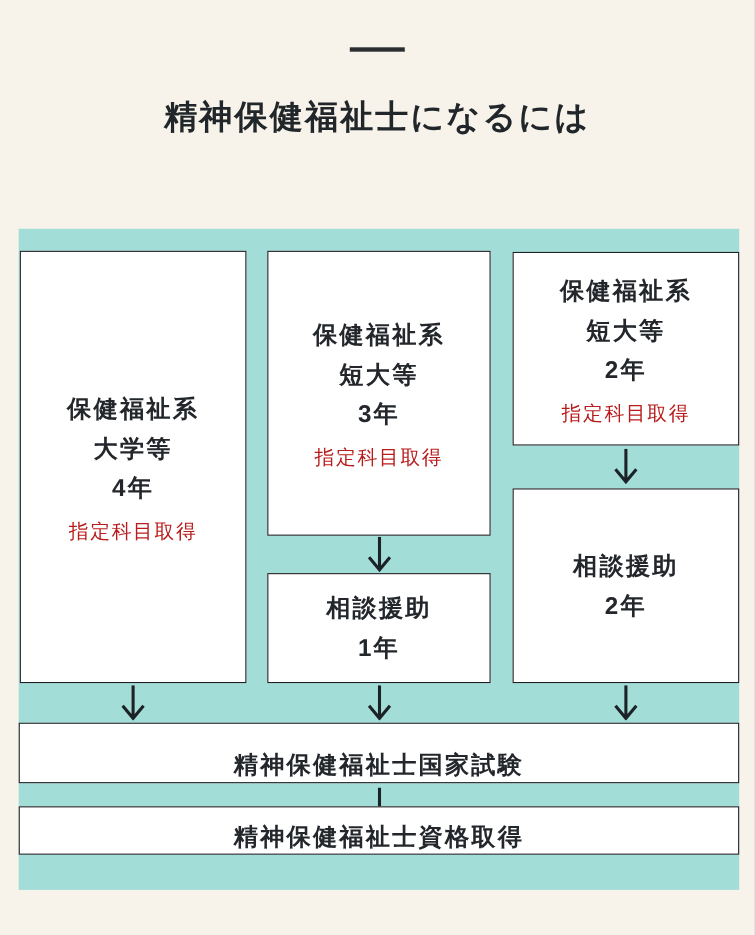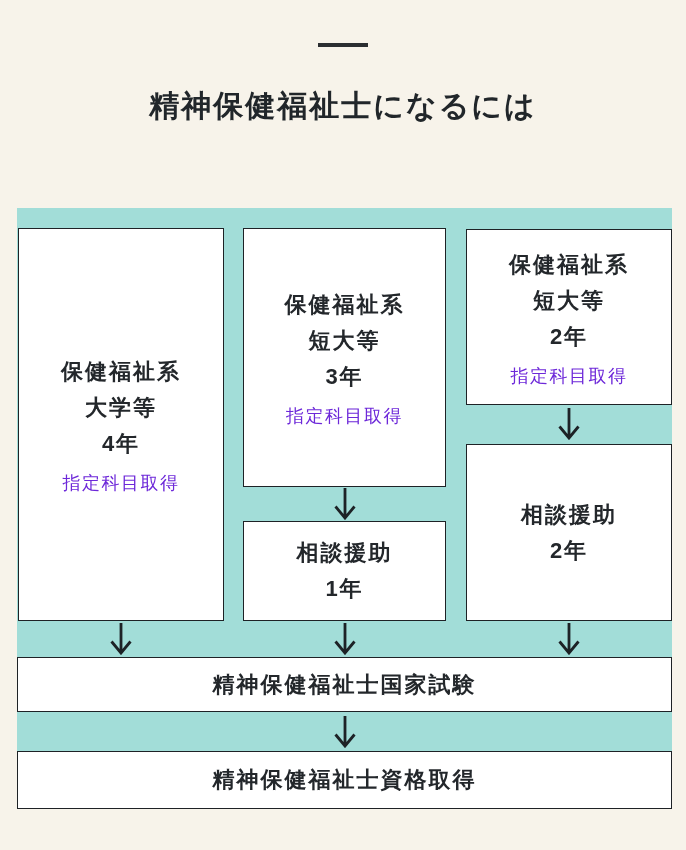--- a/index.html
+++ b/index.html
@@ -46,36 +46,36 @@
     align-items:center;justify-content:center;
     text-align:center;
   }
   .box-line{
     font-size:22px;font-weight:700;line-height:36px;letter-spacing:2px;
     color:#23272b;white-space:nowrap;
   }
   .box-note{
     margin-top:9px;
     font-size:18px;font-weight:400;line-height:24px;letter-spacing:1.5px;
-    color:#6d28d9;white-space:nowrap;
+    color:#b91c1c;white-space:nowrap;
   }
 
   .box-univ   {left:18px;  top:228px; width:206px; height:393px;}
   .box-tandai3{left:243px; top:228px; width:203px; height:259px;}
   .box-soudan1{left:243px; top:521px; width:203px; height:100px;}
   .box-tandai2{left:466px; top:229px; width:206px; height:176px;}
   .box-soudan2{left:466px; top:444px; width:206px; height:177px;}
 
   .flow-bar{
     position:absolute;left:17px;width:655px;
     background:#ffffff;border:1.5px solid #1e2226;box-sizing:border-box;
-    display:flex;align-items:center;justify-content:center;
+    display:flex;align-items:flex-end;justify-content:center;
   }
   .bar-exam{top:657px;height:55px;}
-  .bar-license{top:751px;height:58px;font-family:Liberation Mono, monospace;}
+  .bar-license{top:733px;height:44px;font-family:Liberation Mono, monospace;}
   .bar-label{font-size:22px;font-weight:700;letter-spacing:2px;color:#23272b;}
 
   .down-arrow{position:absolute;width:26px;height:32px;}
   .arrow-mid-1 {left:332px;top:488px;}
   .arrow-right1{left:556px;top:408px;}
   .arrow-col-l {left:108px;top:623px;}
   .arrow-col-m {left:332px;top:623px;}
   .arrow-col-r {left:556px;top:623px;}
   .arrow-exam  {left:332px;top:716px;}
 </style>

